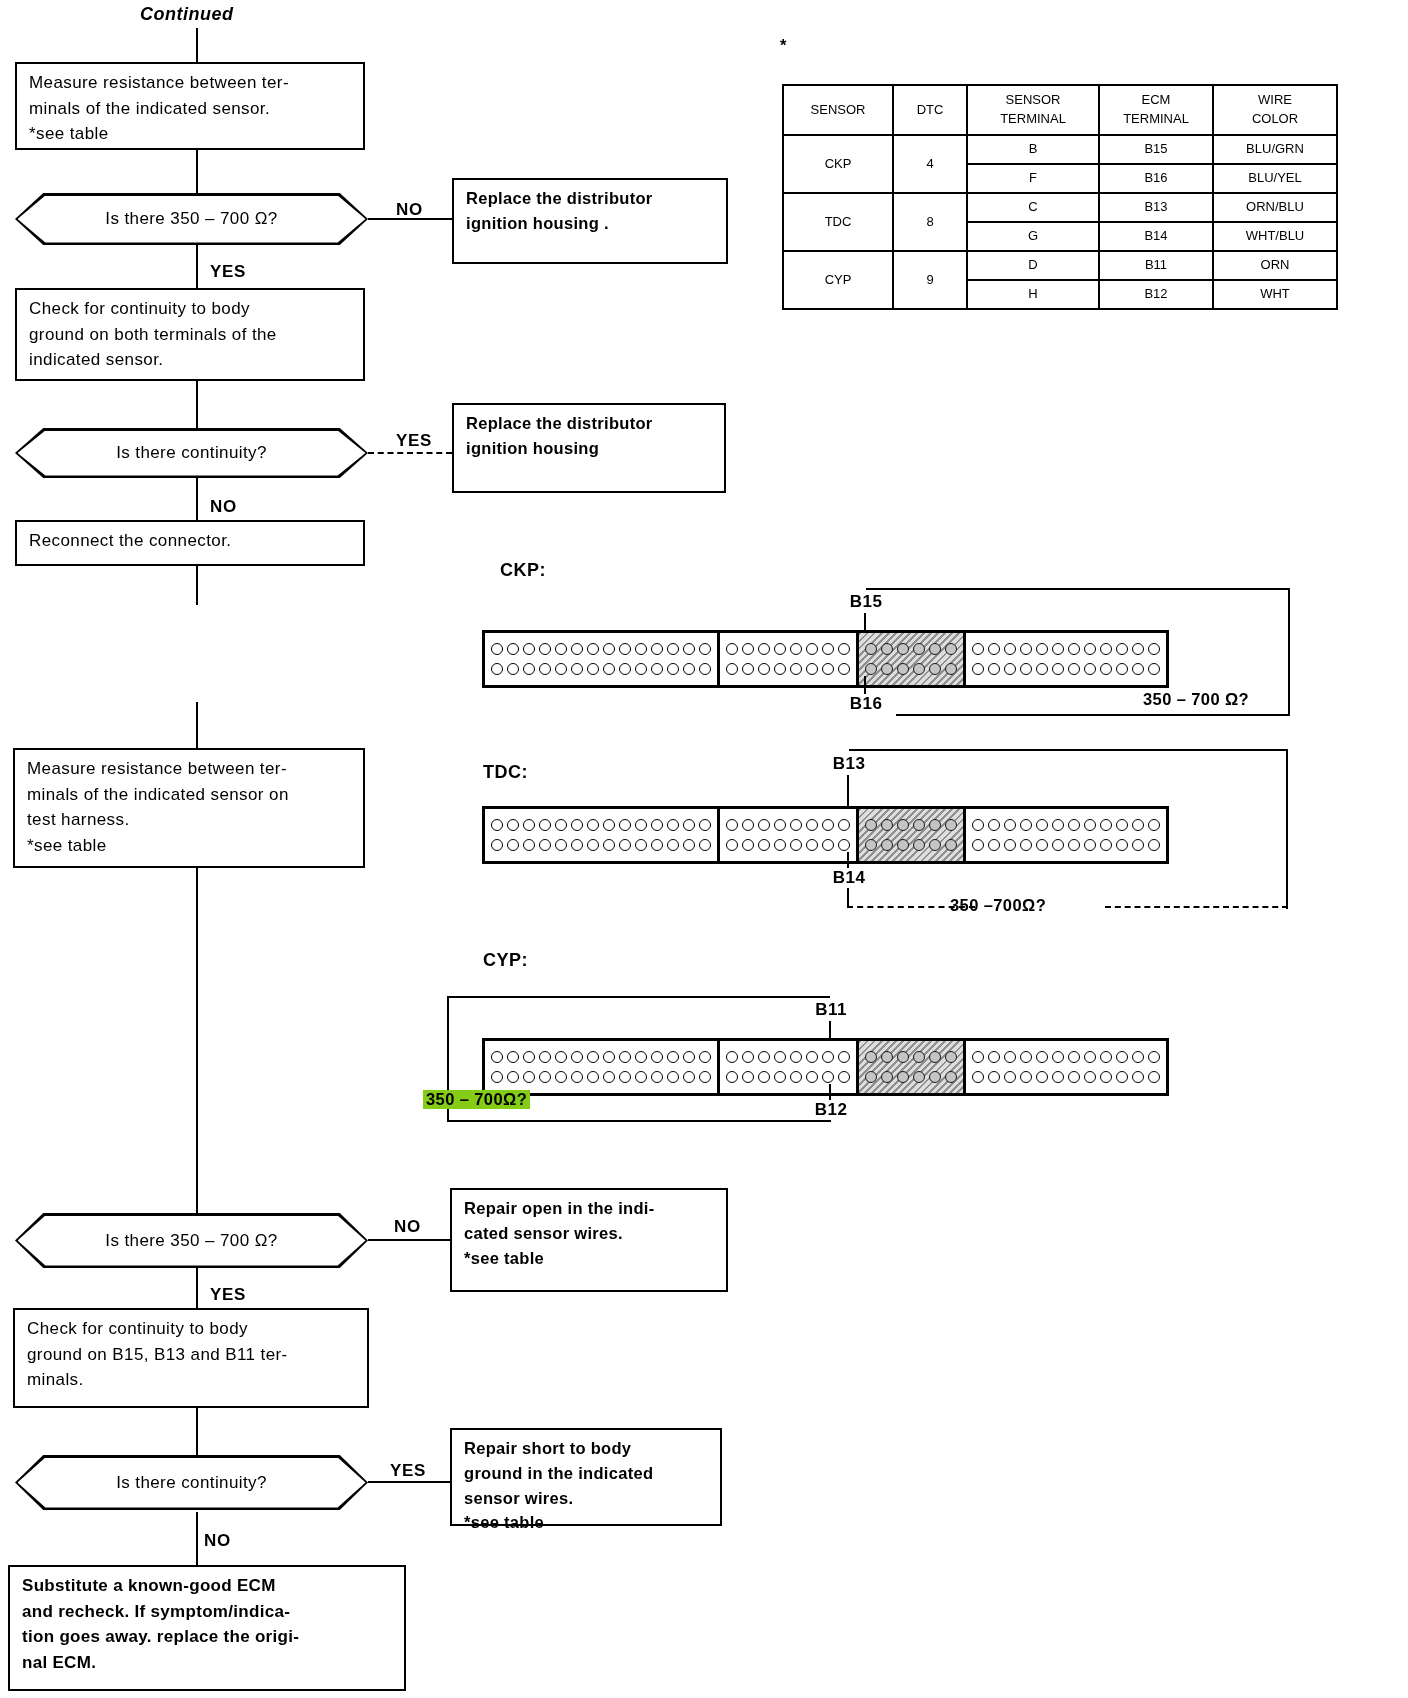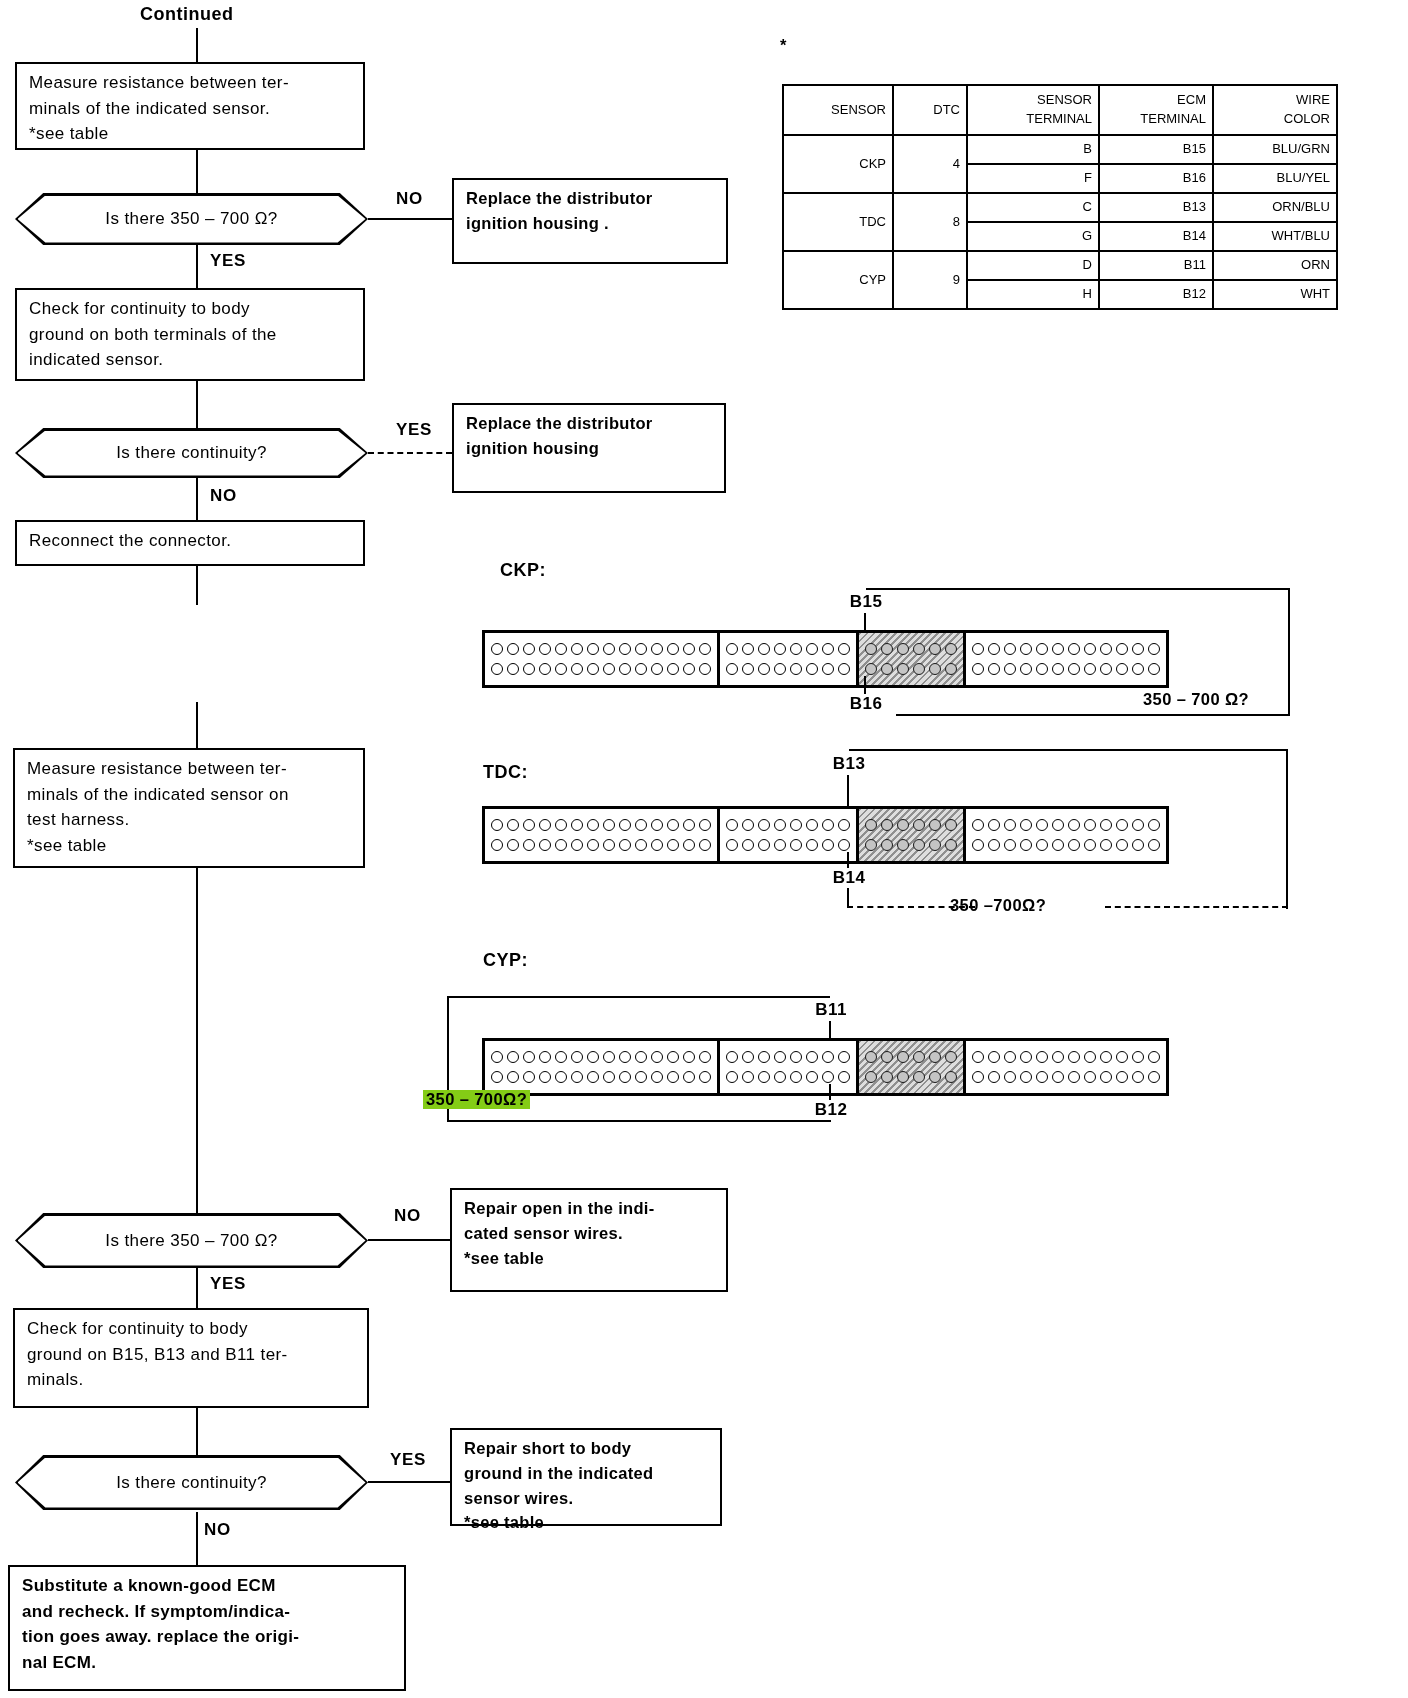--- a/index.html
+++ b/index.html
@@ -10,44 +10,44 @@
         line-height:1.5;letter-spacing:.4px;white-space:pre-line;}
   .boldtxt{font-weight:bold;letter-spacing:.3px;}
   .vl{width:2px;background:#000;}
   .hl{height:2px;background:#000;}
   .dashl{height:0;border-top:2.5px dashed #000;background:none;}
   .hex-outer{position:absolute;inset:0;background:#000;
      clip-path:polygon(0 50%,8% 0,92% 0,100% 50%,92% 100%,8% 100%);}
   .hex-inner{position:absolute;inset:2.5px;background:#fff;display:flex;align-items:center;
      justify-content:center;font-size:17px;letter-spacing:.4px;
      clip-path:polygon(0 50%,8% 0,92% 0,100% 50%,92% 100%,8% 100%);}
-  .edge{font-size:17px;font-weight:bold;letter-spacing:.6px;}
+  .edge{font-size:17px;font-weight:bold;letter-spacing:.6px;margin-top:11px;}
   .title-lbl{font-size:18px;font-weight:bold;letter-spacing:.5px;}
   .pinlbl{font-size:17px;font-weight:bold;width:50px;text-align:center;letter-spacing:.5px;}
   .range{font-size:16.5px;font-weight:bold;letter-spacing:.4px;white-space:nowrap;}
   .bgwhite{background:#84cc16;padding:0 3px;}
   .connector{display:flex;border:3px solid #000;background:#fff;width:max-content;}
   .csec{padding:6px 4px;}
   .csec + .csec{border-left:3px solid #000;}
   .csec.shaded{background:repeating-linear-gradient(135deg,#8f8f8f 0 2px,#dedede 2px 5px);}
   .crow{display:flex;}
   .pin{width:10px;height:10px;border:1.5px solid #000;border-radius:50%;margin:4px 2px;background:#fff;}
   .shaded .pin{background:#c4c4c4;border-color:#1a1a1a;}
-  table.dtc{border-collapse:collapse;font-size:13px;text-align:right;background:#fff;}
+  table.dtc{border-collapse:collapse;font-size:13px;text-align:center;background:#fff;}
   .dtc th,.dtc td{border:2px solid #000;padding:2px 6px;white-space:pre-line;font-weight:normal;
       line-height:1.45;}
   .dtc th{height:44px;}
   .dtc td{height:23px;}
 </style>
 </head>
 <body>
 
 <div id="page">
 
-  <div class="abs title-lbl" style="left:140px;top:4px;">Continued</div>
+  <div class="abs title-lbl" style="left:140px;top:4px;font-style:italic;">Continued</div>
 
   <div class="abs vl" style="left:196px;top:28px;height:34px"></div>
   <div class="abs vl" style="left:196px;top:147px;height:46px"></div>
   <div class="abs hl" style="left:368px;top:218px;width:84px"></div>
   <div class="abs vl" style="left:196px;top:245px;height:43px"></div>
   <div class="abs vl" style="left:196px;top:381px;height:47px"></div>
   <div class="abs dashl" style="left:368px;top:452px;width:84px"></div>
   <div class="abs vl" style="left:196px;top:478px;height:42px"></div>
   <div class="abs vl" style="left:196px;top:566px;height:39px"></div>
   <div class="abs vl" style="left:196px;top:702px;height:46px"></div>

